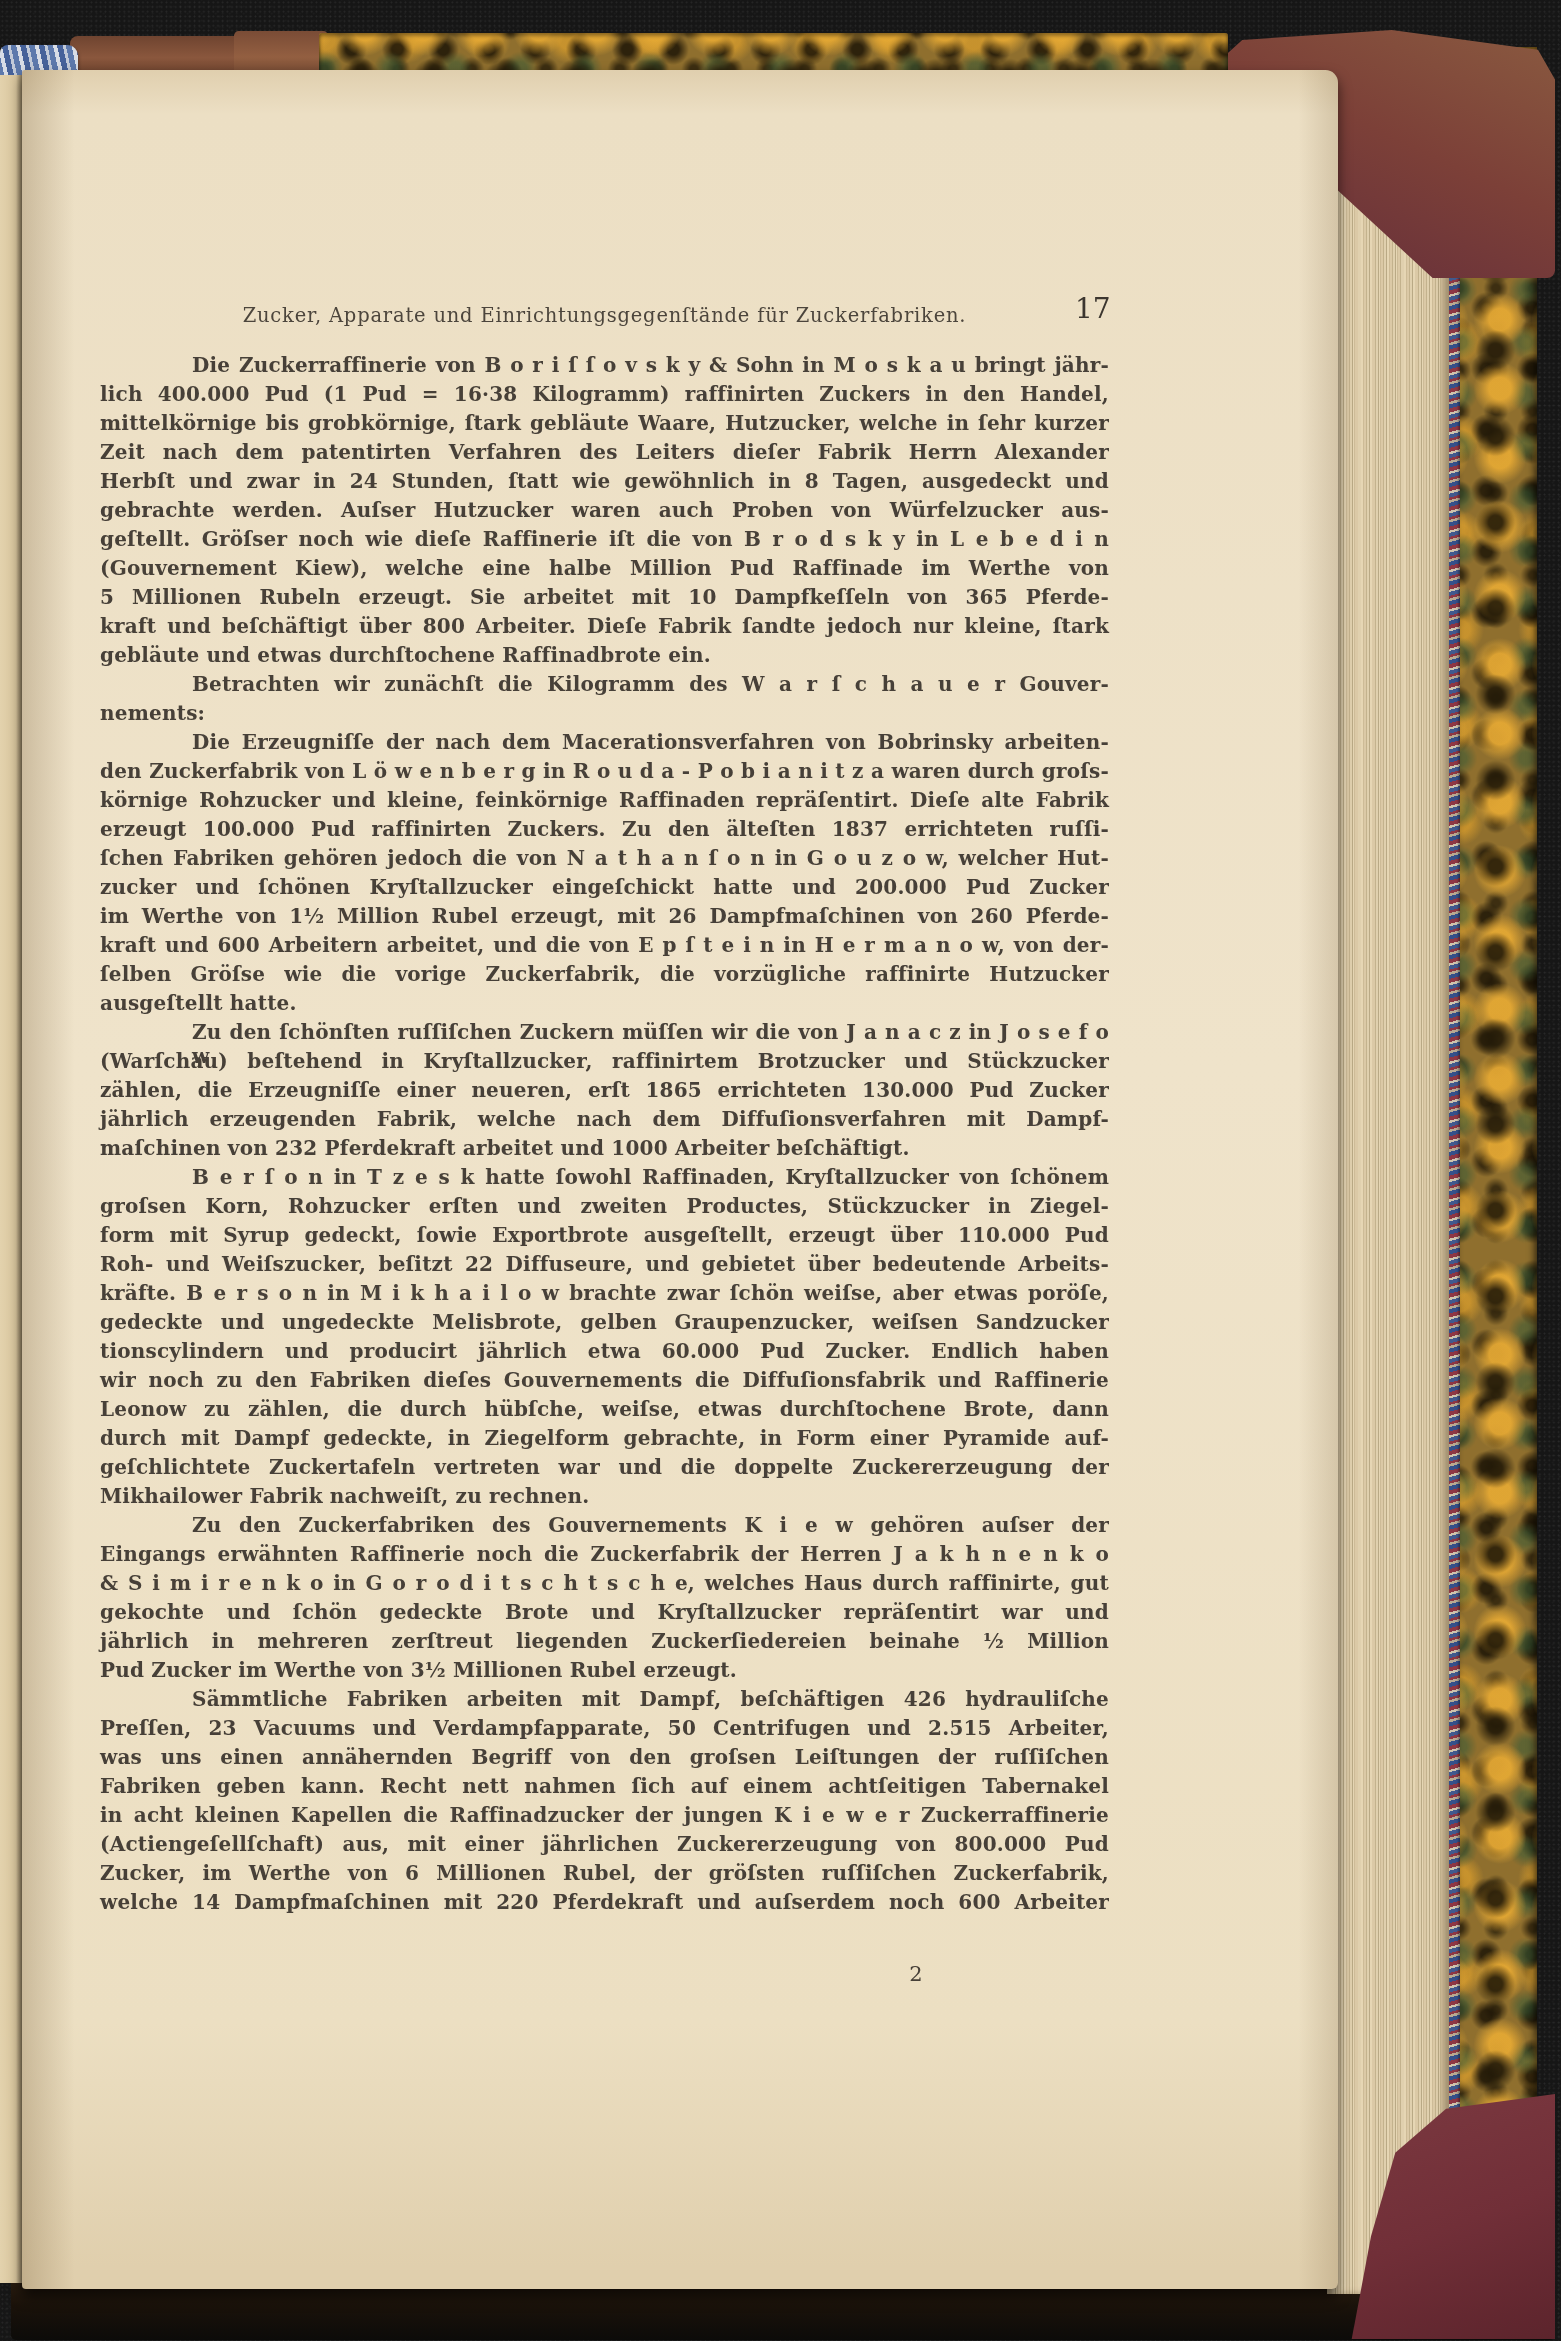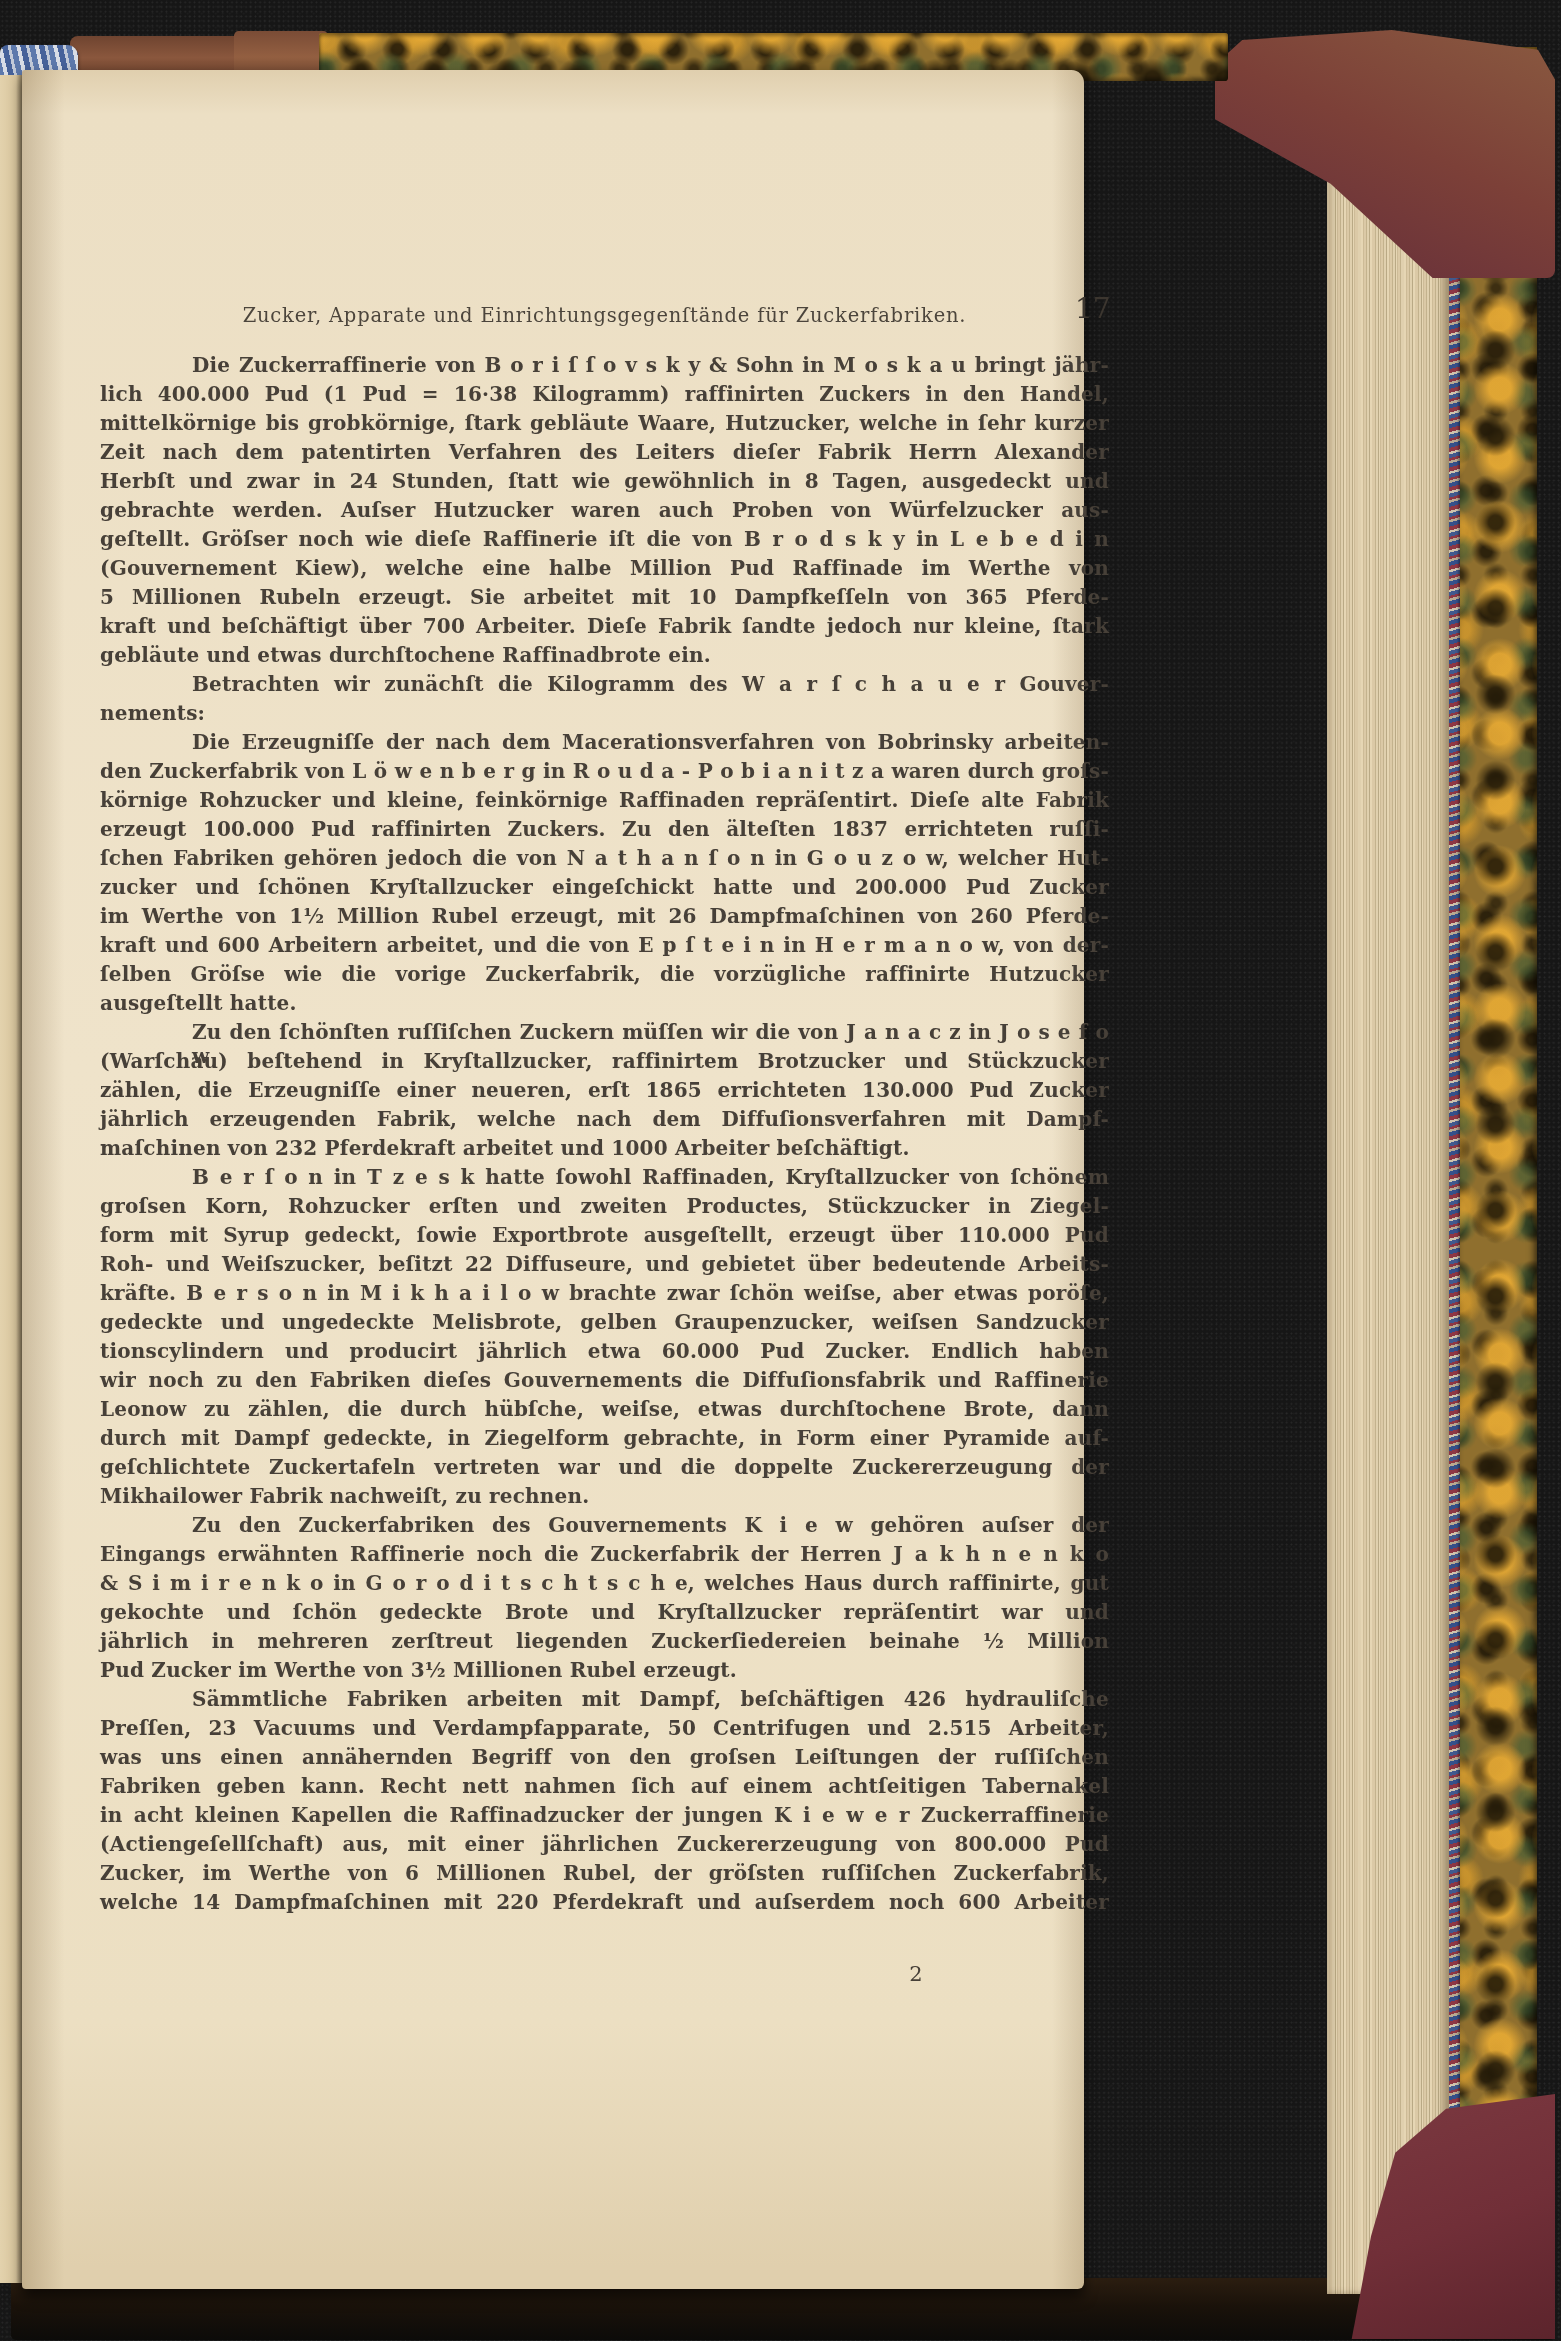--- a/index.html
+++ b/index.html
@@ -72,21 +72,21 @@
     background:repeating-linear-gradient(78deg,
       #5d79ac 0 5.5px,#d8dde6 5.5px 9.4px,#46629a 9.4px 15px,#c2cad8 15px 18px);
     border-radius:7.8px 11px 11px 7.8px;
     box-shadow:0 2.3px 3.9px rgba(0,0,0,.5);}
 
   
   .under-page{left:0;top:75px;width:23.4px;height:2208px;
     background:linear-gradient(90deg,#e3d2ad 0%,#d9c69e 70%,#8a7a5c 96%,#6b5c42 100%);}
 
   
-  .page{left:22px;top:70px;width:1062px;height:2219px;
+  .page{left:22px;top:70px;width:1316px;height:2219px;
     background:
       linear-gradient(90deg, rgba(125,100,62,.30) 0%, rgba(125,100,62,0) 4%),
       linear-gradient(270deg, rgba(125,100,62,.22) 0%, rgba(125,100,62,0) 3%),
       linear-gradient(180deg, #e0cfae 0%, #ecdfc4 2%, #efe3ca 45%, #ecdfc2 88%, #e0cfad 99%),
       #ecdfc4;
     border-radius:3.1px 12.5px 6.2px 3.9px;
     box-shadow:0 7.8px 12.5px rgba(0,0,0,.6);}
 
   .page-header{position:absolute;left:78px;top:228px;width:1009px;height:47px;}
   .running-title{text-align:center;font-size:19.5px;letter-spacing:0.8px;color:#4c453c;padding-top:6.2px;}
@@ -126,21 +126,21 @@
       <div>
         <div class="line in j">Die Zuckerraffinerie von B o r i ſ ſ o v s k y &amp; Sohn in M o s k a u bringt jähr-</div>
         <div class="line j">lich 400.000 Pud (1 Pud = 16·38 Kilogramm) raffinirten Zuckers in den Handel,</div>
         <div class="line j">mittelkörnige bis grobkörnige, ſtark gebläute Waare, Hutzucker, welche in ſehr kurzer</div>
         <div class="line j">Zeit nach dem patentirten Verfahren des Leiters dieſer Fabrik Herrn Alexander</div>
         <div class="line j">Herbſt und zwar in 24 Stunden, ſtatt wie gewöhnlich in 8 Tagen, ausgedeckt und</div>
         <div class="line j">gebrachte werden. Auſser Hutzucker waren auch Proben von Würfelzucker aus-</div>
         <div class="line j">geſtellt. Gröſser noch wie dieſe Raffinerie iſt die von B r o d s k y in L e b e d i n</div>
         <div class="line j">(Gouvernement Kiew), welche eine halbe Million Pud Raffinade im Werthe von</div>
         <div class="line j">5 Millionen Rubeln erzeugt. Sie arbeitet mit 10 Dampfkeſſeln von 365 Pferde-</div>
-        <div class="line j">kraft und beſchäftigt über 700 Arbeiter. Dieſe Fabrik ſandte jedoch nur kleine, ſtark</div>
+        <div class="line j">kraft und beſchäftigt über 800 Arbeiter. Dieſe Fabrik ſandte jedoch nur kleine, ſtark</div>
         <div class="line">gebläute und etwas durchſtochene Raffinadbrote ein.</div>
       </div>
       <div>
         <div class="line in j">Betrachten wir zunächſt die Kilogramm des W a r ſ c h a u e r Gouver-</div>
         <div class="line">nements:</div>
       </div>
       <div>
         <div class="line in j">Die Erzeugniſſe der nach dem Macerationsverfahren von Bobrinsky arbeiten-</div>
         <div class="line j">den Zuckerfabrik von L ö w e n b e r g in R o u d a - P o b i a n i t z a waren durch groſs-</div>
         <div class="line j">körnige Rohzucker und kleine, feinkörnige Raffinaden repräſentirt. Dieſe alte Fabrik</div>

